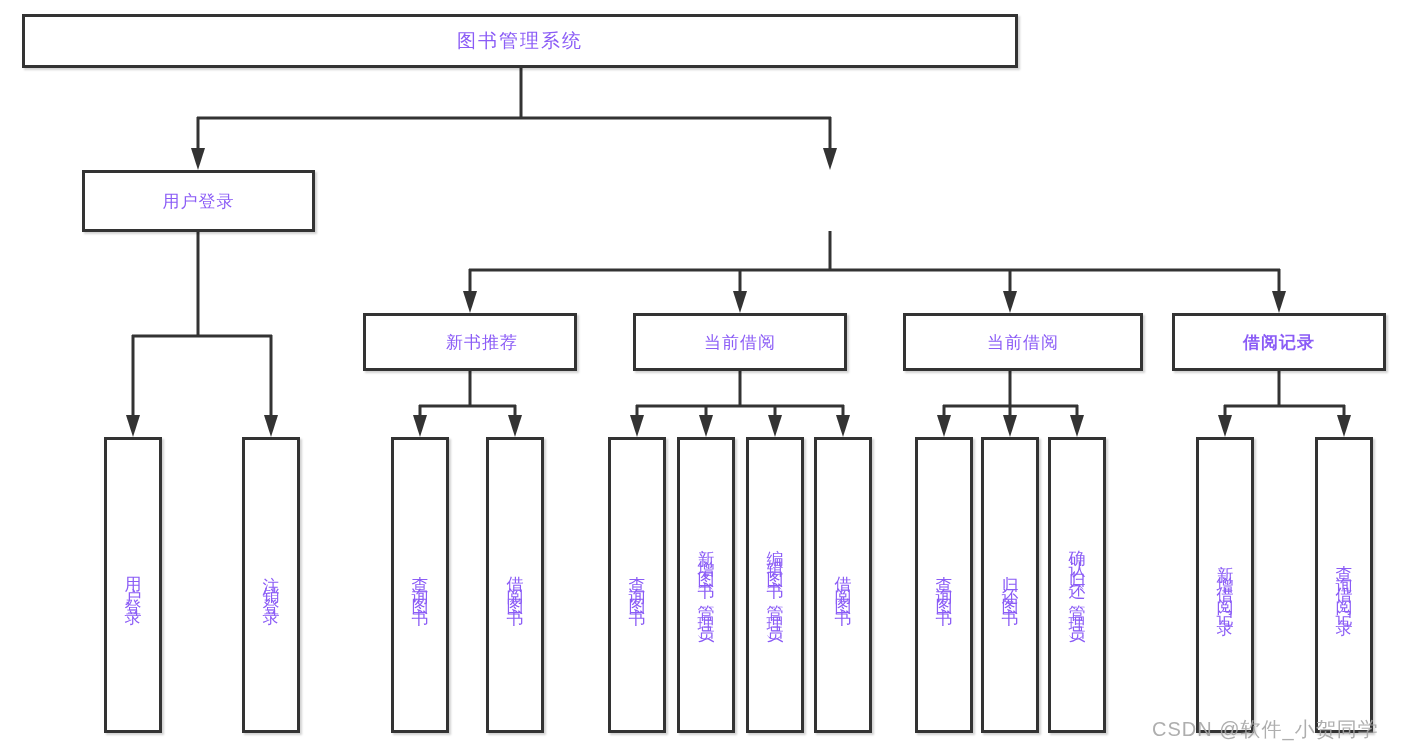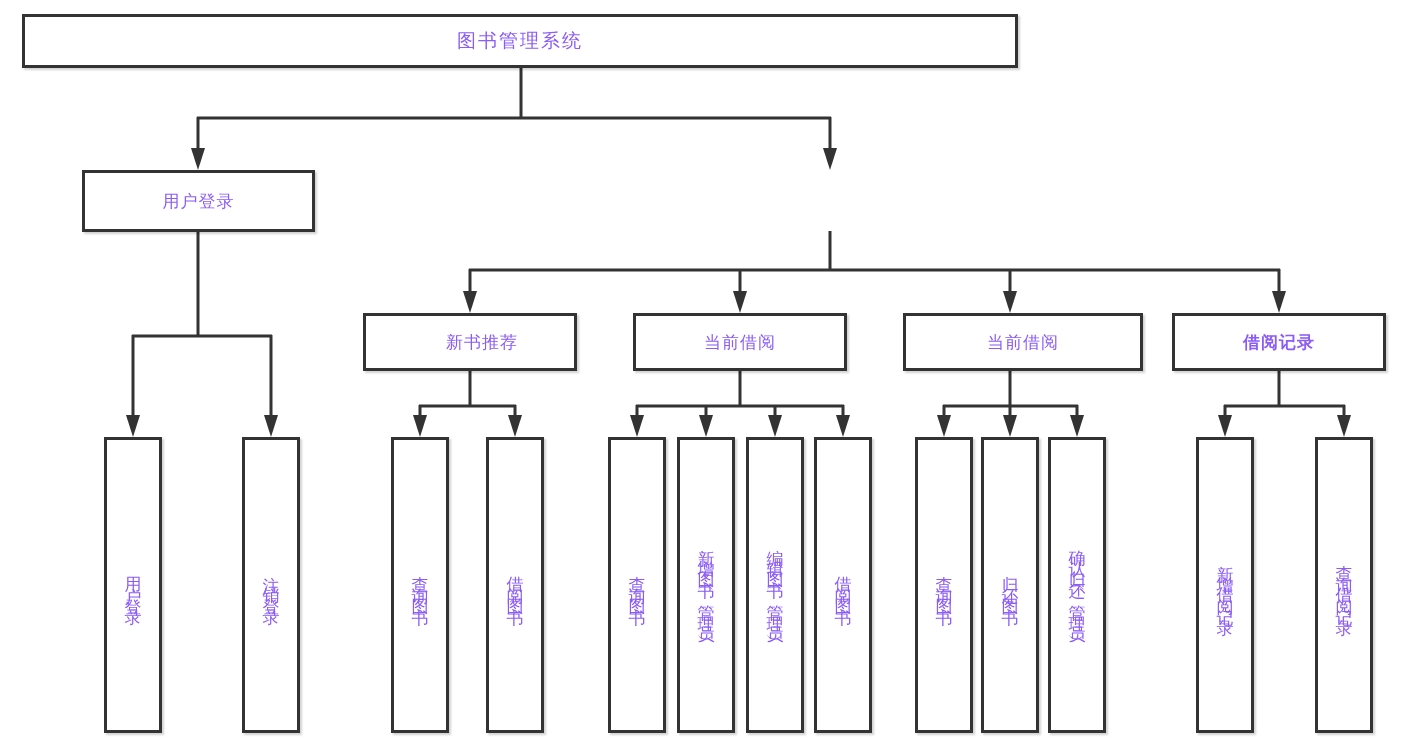--- a/index.html
+++ b/index.html
@@ -201,14 +201,15 @@
   <div class="box leaf n-leaf-10">
     <span class="vlabel">确认归还（管理员）</span>
   </div>
   <div class="box leaf n-leaf-11">
     <span class="vlabel">新增借阅记录</span>
   </div>
   <div class="box leaf n-leaf-12">
     <span class="vlabel">查询借阅记录</span>
   </div>
 
+  <div class="watermark">CSDN @软件_小贺同学</div>
 
 </div>
 
 </body></html>

